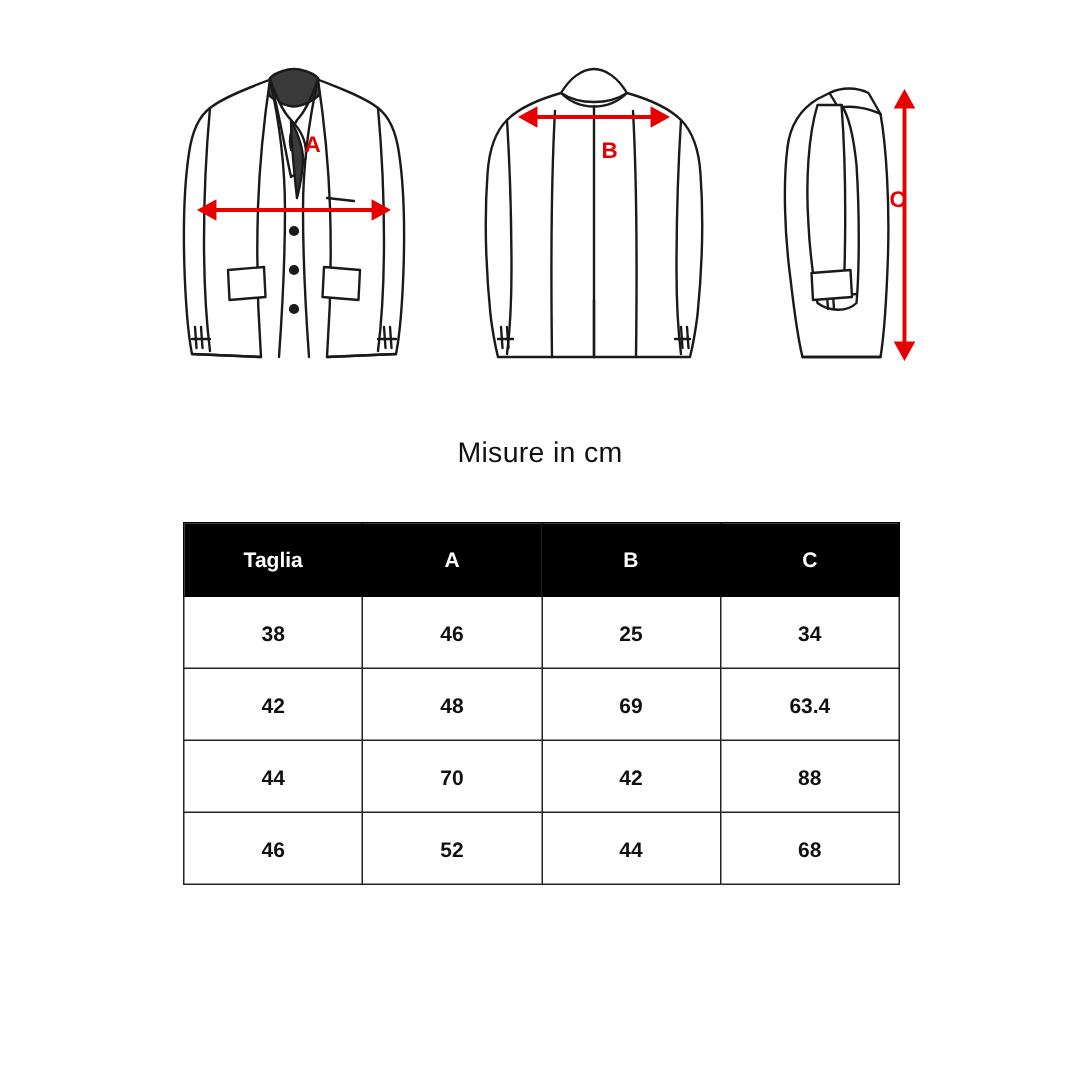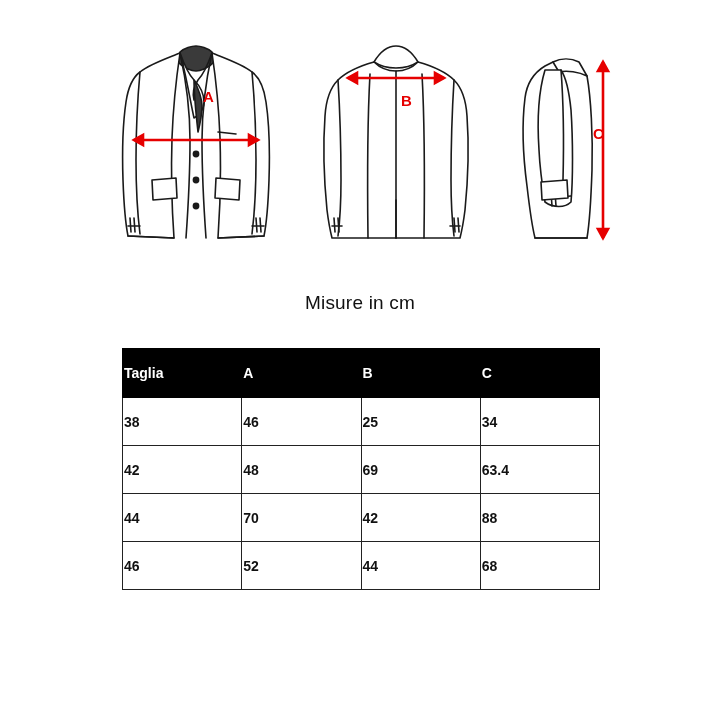--- a/index.html
+++ b/index.html
@@ -69,26 +69,27 @@
     border-collapse: collapse;
     width: 478px;
     table-layout: fixed;
   }
   table.size-table th {
     background: #000000;
     color: #ffffff;
     font-size: 14px;
     font-weight: bold;
     height: 46px;
-    text-align: left;
+    text-align: center;
     border: none;
   }
   table.size-table td {
     border: 1px solid #222222;
     height: 45px;
+    text-align: center;
     font-size: 14px;
     font-weight: bold;
     color: #111111;
     background: #ffffff;
   }
   table.size-table tbody tr td:first-child { border-left: 1px solid #222222; }
   table.size-table thead tr th { border: 1px solid #000000; }
 </style>
 </head>
 <body>

